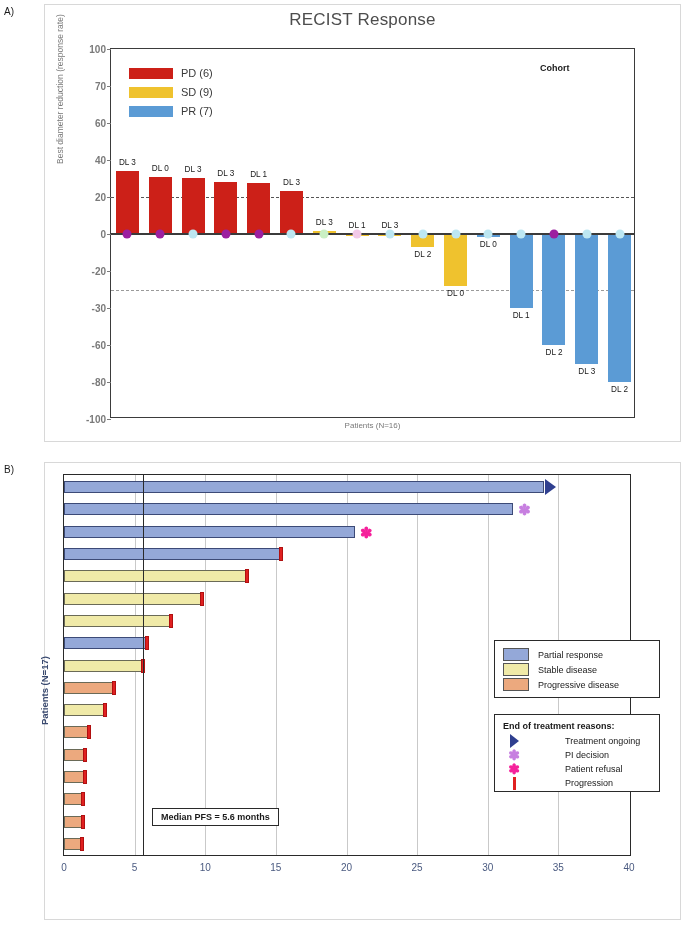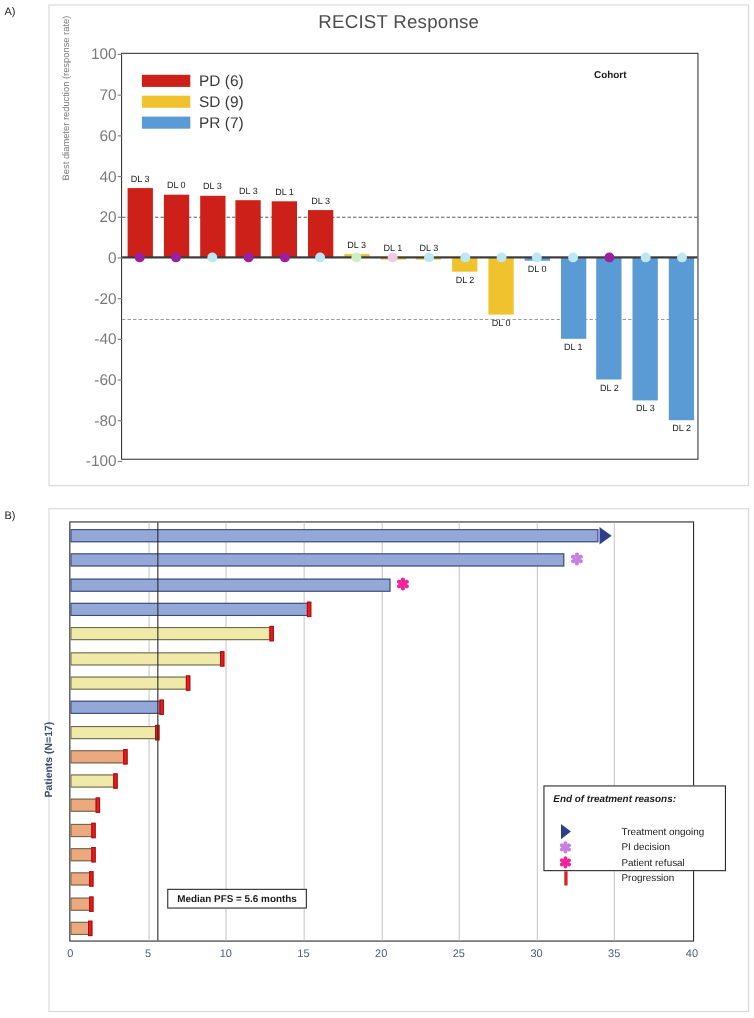--- a/index.html
+++ b/index.html
@@ -29,22 +29,23 @@
     position:absolute;left:110px;top:48px;width:525px;height:370px;
     border:1.4px solid #3b3b3b;box-sizing:border-box;background:#fff;
   }
   .a-ylabel{
     position:absolute;left:-56px;top:115px;
     transform:rotate(-90deg);transform-origin:left top;
     font-size:8.5px;color:#7a7a7a;white-space:nowrap;
   }
   .a-ytick{
     position:absolute;right:100%;margin-right:5px;
-    font-size:14px;color:#7a7a7a;transform:translateY(-50%);
+    font-size:10px;color:#7a7a7a;transform:translateY(-50%);
     white-space:nowrap;
+    font-weight:bold;
   }
   .a-ytickmark{position:absolute;left:-4px;width:4px;height:1px;background:#7a7a7a;}
   .a-xlabel{
     position:absolute;left:0;width:100%;top:101%;text-align:center;
     font-size:8px;color:#7a7a7a;
   }
   .zeroline{position:absolute;left:0;width:100%;height:1.6px;background:#3b3b3b;}
   .dashline{position:absolute;left:0;width:100%;height:0;border-top:1px dashed #555;}
   .dashline.grey{border-top:1px dashed #9a9a9a;}
 
@@ -55,21 +56,21 @@
   }
   .dl-lab{
     position:absolute;font-size:8.2px;color:#1a1a1a;white-space:nowrap;
     transform:translateX(-50%);
   }
 
   
   #aLegend{position:absolute;left:18px;top:16px;}
   #aLegend .row{display:flex;align-items:center;height:16px;margin-bottom:3px;}
   #aLegend .sw{width:44px;height:11px;margin-right:8px;}
-  #aLegend .lb{font-size:14px;color:#3a3a3a;}
+  #aLegend .lb{font-size:11px;color:#3a3a3a;}
 
   
   #aCohort{position:absolute;right:18px;top:14px;width:76px;}
   #aCohort .hd{font-size:9px;font-weight:bold;color:#1a1a1a;margin-bottom:2px;}
   #aCohort .row{display:flex;align-items:center;height:13px;}
   #aCohort .dot{width:9px;height:9px;border-radius:50%;margin-right:6px;flex:0 0 auto;}
   #aCohort .lb{font-size:9px;color:#3a3a3a;}
 
   
   #bPlot{
@@ -92,21 +93,21 @@
   #bMedianBox{
     position:absolute;border:1px solid #2a2a2a;background:#fff;
     padding:3px 8px;font-size:9px;font-weight:bold;color:#1a1a1a;white-space:nowrap;
   }
   .b-legend{position:absolute;border:1px solid #2a2a2a;background:#fff;box-sizing:border-box;}
   #bLegendResp{left:494px;top:640px;width:166px;height:58px;padding:6px 8px;}
   #bLegendResp .row{display:flex;align-items:center;height:15px;}
   #bLegendResp .sw{width:24px;height:11px;border:1px solid #555;margin-right:9px;flex:0 0 auto;}
   #bLegendResp .lb{font-size:9px;color:#1a1a1a;}
   #bLegendEot{left:494px;top:714px;width:166px;height:78px;padding:6px 8px;}
-  #bLegendEot .hd{font-size:9px;font-weight:bold;color:#1a1a1a;margin-bottom:18px;font-style:italic;}
+  #bLegendEot .hd{font-size:9px;font-weight:bold;color:#1a1a1a;margin-bottom:3px;}
   #bLegendEot .row{display:flex;align-items:center;height:14px;}
   #bLegendEot .gl{width:22px;text-align:center;margin-right:8px;flex:0 0 auto;display:flex;align-items:center;justify-content:center;}
   #bLegendEot .lb{font-size:9px;color:#1a1a1a;margin-left:32px;}
   .gl-tri{width:0;height:0;border-left:9px solid #2f3f8f;border-top:7px solid transparent;border-bottom:7px solid transparent;}
   .gl-bar{width:3px;height:13px;background:#e02020;}
 </style>
 </head>
 <body>
 
 <div class="page">
@@ -125,29 +126,30 @@
         <div class="a-ytick" style="top: 74px;">60</div>
         <div class="a-ytickmark" style="top: 74px;"></div>
         <div class="a-ytick" style="top: 111px;">40</div>
         <div class="a-ytickmark" style="top: 111px;"></div>
         <div class="a-ytick" style="top: 148px;">20</div>
         <div class="a-ytickmark" style="top: 148px;"></div>
         <div class="a-ytick" style="top: 185px;">0</div>
         <div class="a-ytickmark" style="top: 185px;"></div>
         <div class="a-ytick" style="top: 222px;">-20</div>
         <div class="a-ytickmark" style="top: 222px;"></div>
-        <div class="a-ytick" style="top: 259px;">-40</div>
+        <div class="a-ytick" style="top: 259px;">-30</div>
         <div class="a-ytickmark" style="top: 259px;"></div>
         <div class="a-ytick" style="top: 296px;">-60</div>
         <div class="a-ytickmark" style="top: 296px;"></div>
         <div class="a-ytick" style="top: 333px;">-80</div>
         <div class="a-ytickmark" style="top: 333px;"></div>
         <div class="a-ytick" style="top: 370px;">-100</div>
         <div class="a-ytickmark" style="top: 370px;"></div>
       </div>
+    <div class="a-xlabel">Patients (N=16)</div>
 
     <div id="aRefLines">
         <div class="dashline" style="top: 148px;"></div>
         <div class="dashline grey" style="top: 240.5px;"></div>
       </div>
     <div id="aBars">
         <div class="wbar" style="left: 4.92188px; top: 122.1px; width: 22.9688px; height: 62.9px; background: rgb(204, 32, 24);"></div>
         <div class="wbar" style="left: 37.7344px; top: 127.65px; width: 22.9688px; height: 57.35px; background: rgb(204, 32, 24);"></div>
         <div class="wbar" style="left: 70.5469px; top: 128.575px; width: 22.9688px; height: 56.425px; background: rgb(204, 32, 24);"></div>
         <div class="wbar" style="left: 103.359px; top: 133.2px; width: 22.9688px; height: 51.8px; background: rgb(204, 32, 24);"></div>
@@ -279,20 +281,34 @@
         <div class="bprog" style="left: 17.3625px; top: 317.265px; height: 14px;"></div>
         <div class="bbar" style="left: 0px; top: 340.559px; width: 18.3625px; height: 12px; background: rgb(236, 169, 126);"></div>
         <div class="bprog" style="left: 17.3625px; top: 339.559px; height: 14px;"></div>
         <div class="bbar" style="left: 0px; top: 362.853px; width: 16.95px; height: 12px; background: rgb(236, 169, 126);"></div>
         <div class="bprog" style="left: 15.95px; top: 361.853px; height: 14px;"></div>
       </div>
     <div id="bMedianLine" class="bmedian" style="left: 79.1px;"></div>
     <div id="bMedianBox" style="left: 88.1px; top: 333px;">Median PFS = 5.6 months</div>
   </div>
 
+  <div class="b-legend" id="bLegendResp">
+      <div class="row">
+        <div class="sw" style="background: rgb(148, 168, 216);"></div>
+        <div class="lb">Partial response</div>
+      </div>
+      <div class="row">
+        <div class="sw" style="background: rgb(240, 234, 168);"></div>
+        <div class="lb">Stable disease</div>
+      </div>
+      <div class="row">
+        <div class="sw" style="background: rgb(236, 169, 126);"></div>
+        <div class="lb">Progressive disease</div>
+      </div>
+    </div>
   <div class="b-legend" id="bLegendEot">
     <div class="hd">End of treatment reasons:</div>
     <div id="bEotRows">
         <div class="row">
           <div class="gl">
             <div class="gl-tri"></div>
           </div>
           <div class="lb">Treatment ongoing</div>
         </div>
         <div class="row">

